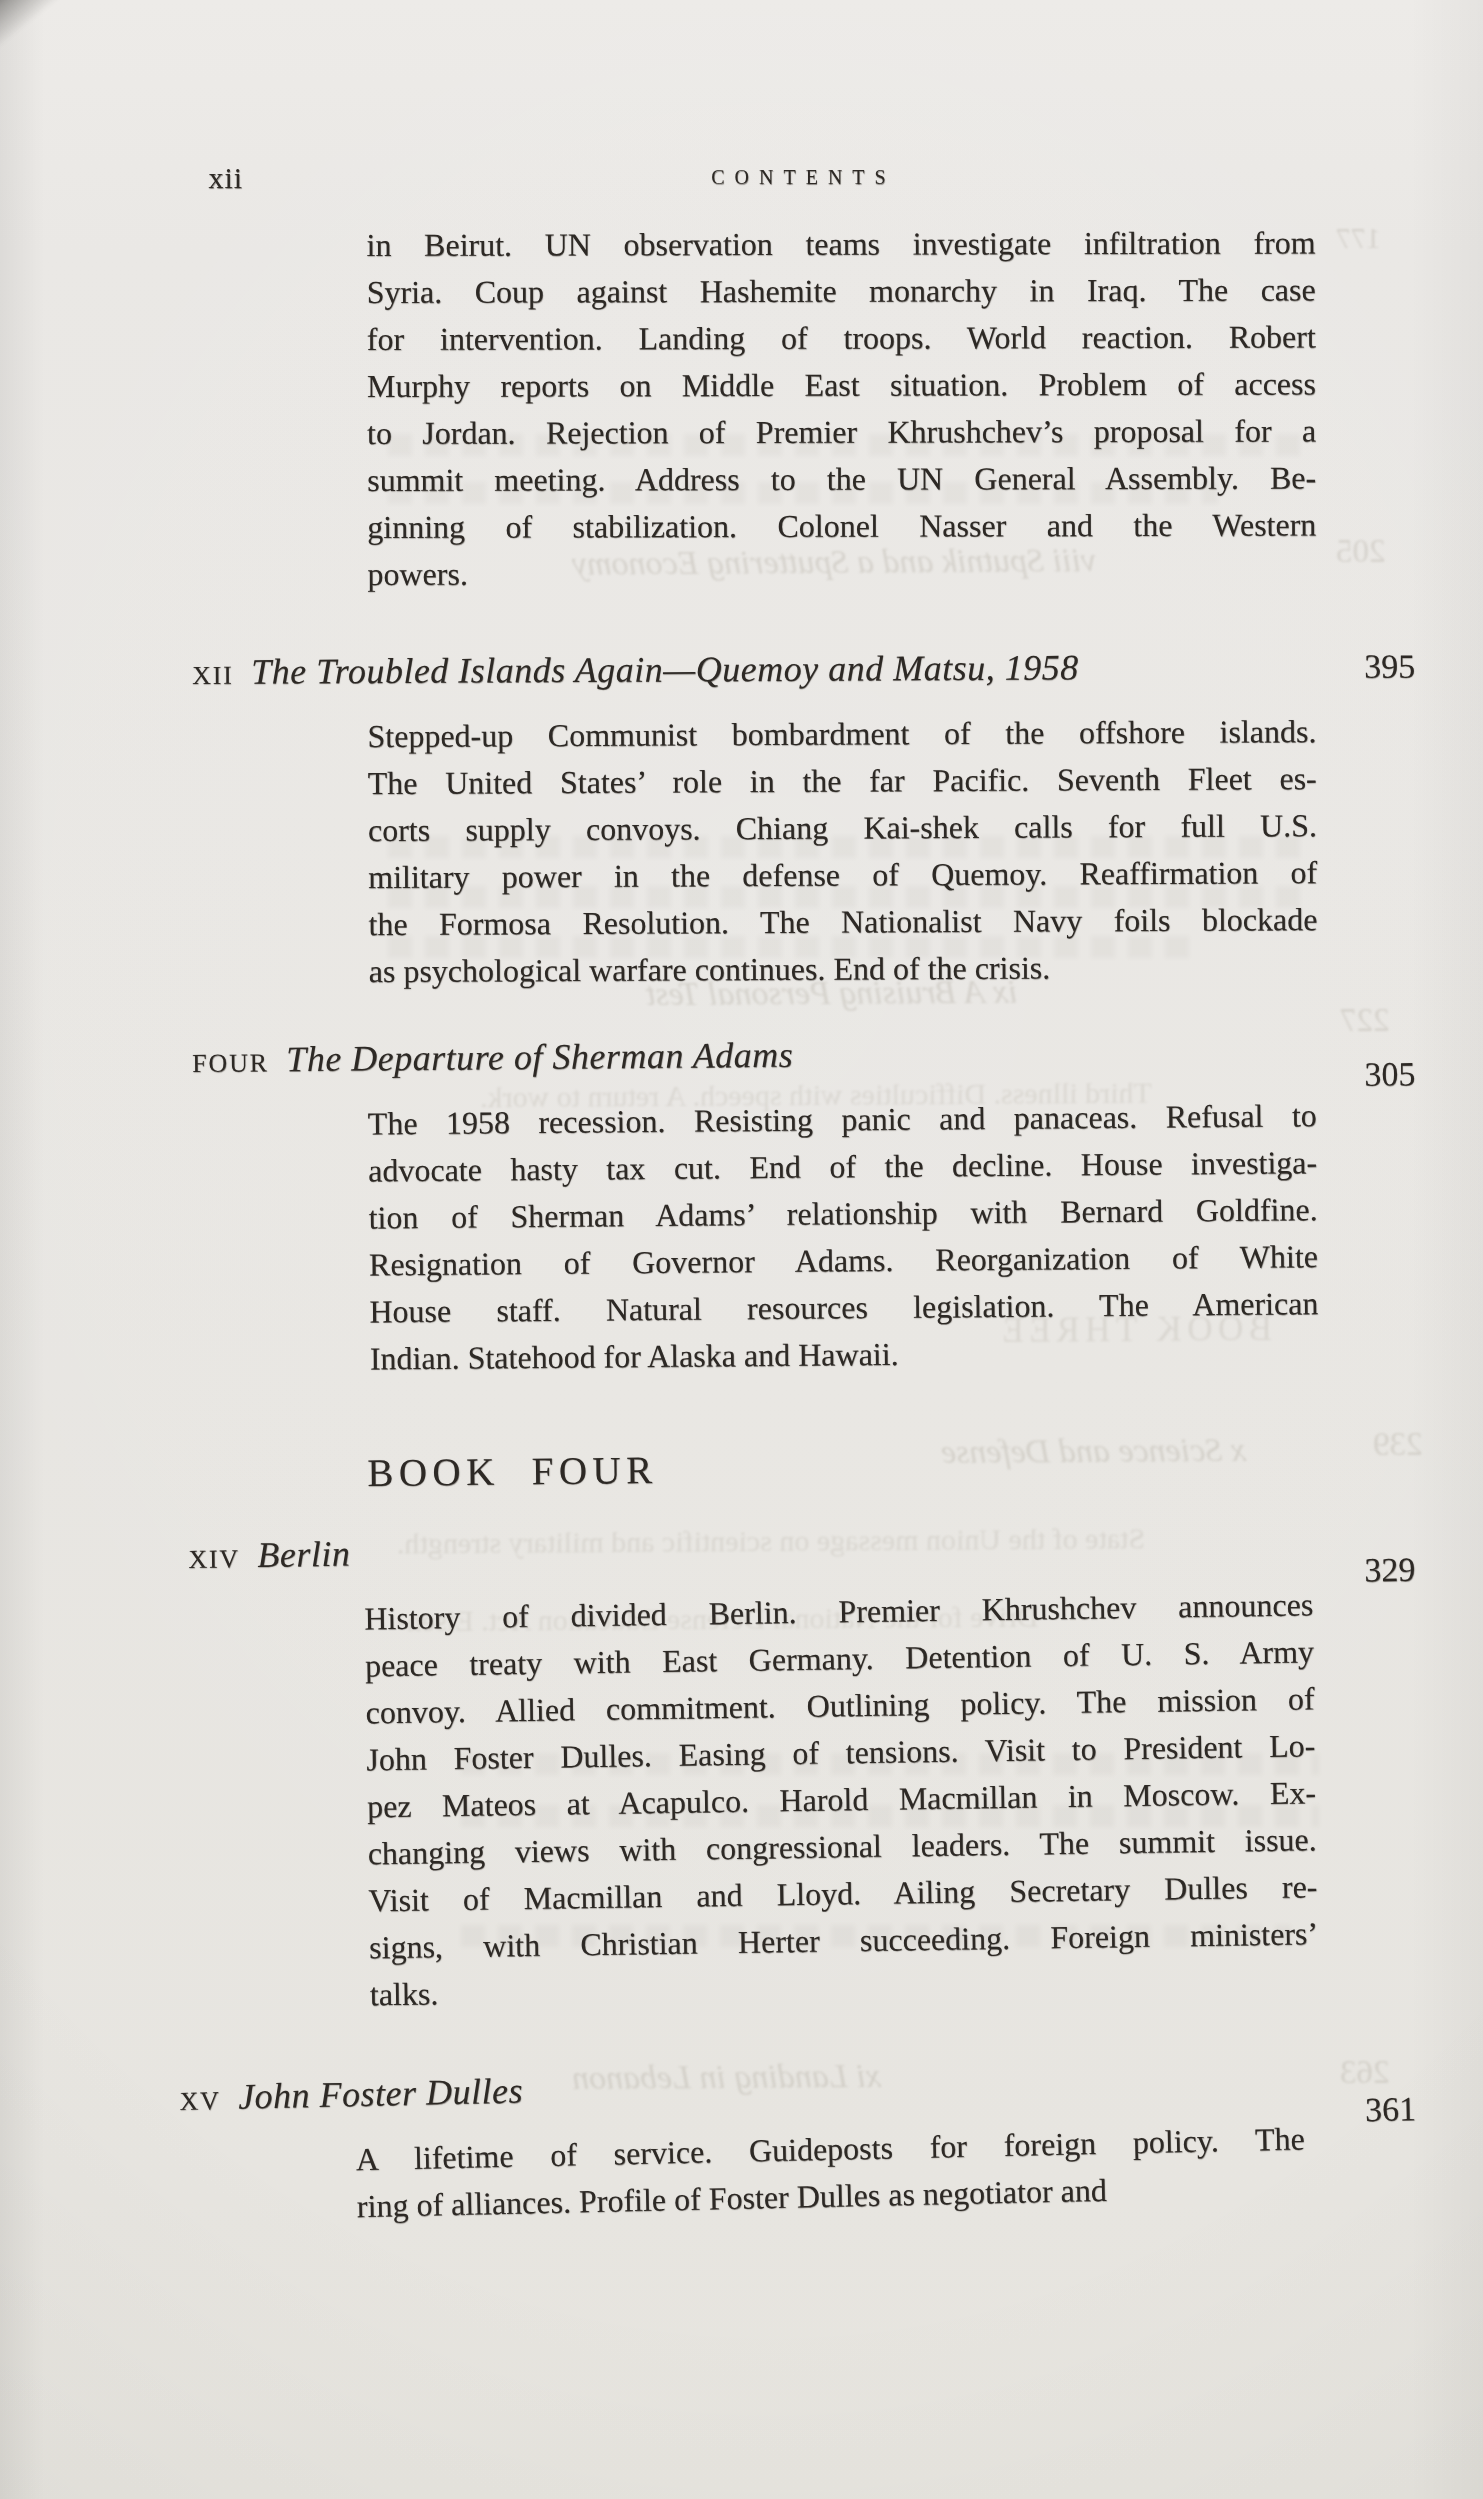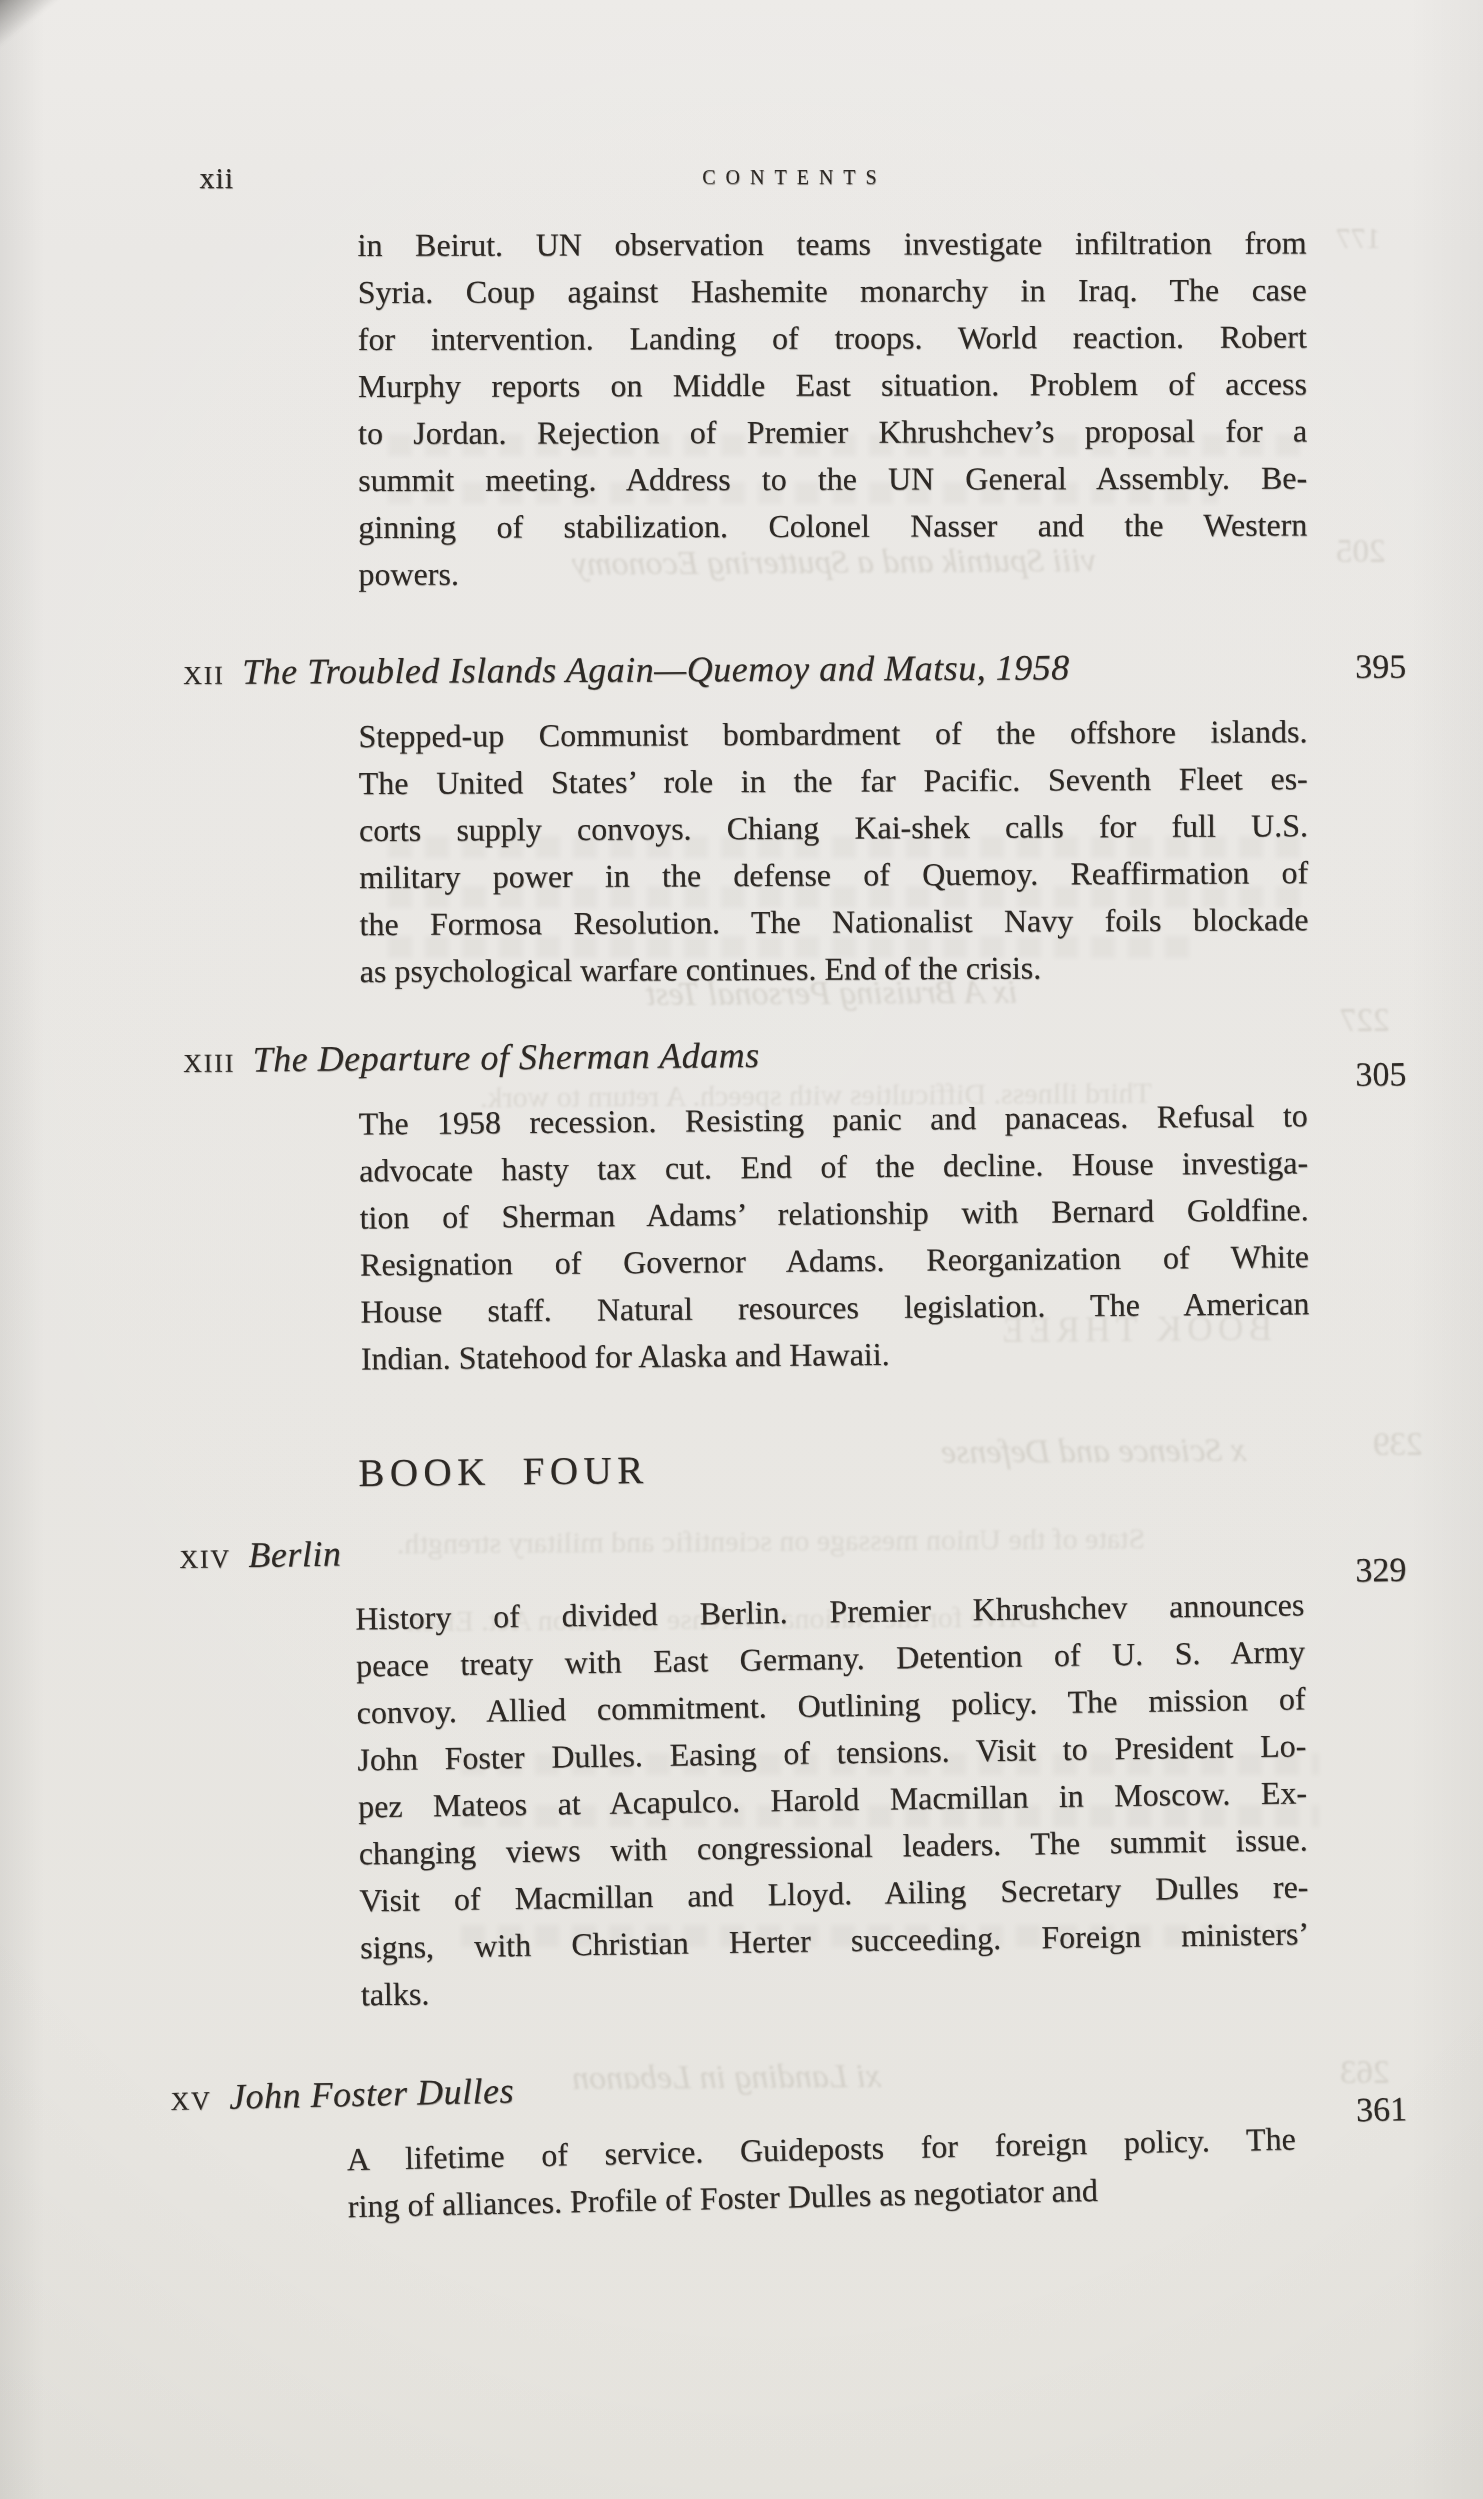--- a/index.html
+++ b/index.html
@@ -19,21 +19,21 @@
   }
   
   .corner-shadow {
     position: absolute; left: -26px; top: -20px; width: 102px; height: 102px;
     background: linear-gradient(135deg, rgba(40,39,37,0.9) 0%, rgba(40,39,37,0.35) 26%, rgba(40,39,37,0) 48%);
     transform: rotate(6deg);
     filter: blur(1.8px);
   }
 
   .content {
-    position: absolute; left: 183px; top: 157px; width: 1223px;
+    position: absolute; left: 192px; top: 157px; width: 1223px;
     color: #2d2925;
     text-shadow: 0.4px 0.6px 0.9px rgba(45,40,34,0.55);
   }
 
   .pagehead { position: relative; height: 41px; line-height: 41px; }
   .folio { position: absolute; left: 16.6px; font-size: 30px; letter-spacing: 0.9px; }
   .running-head {
     position: absolute; left: 0; right: 0; text-align: center;
     font-size: 20px; letter-spacing: 10px; word-spacing: 1.8px;
   }
@@ -168,21 +168,21 @@
           <div class="tline">The United States’ role in the far Pacific. Seventh Fleet es-</div>
           <div class="tline">corts supply convoys. Chiang Kai-shek calls for full U.S.</div>
           <div class="tline">military power in the defense of Quemoy. Reaffirmation of</div>
           <div class="tline">the Formosa Resolution. The Nationalist Navy foils blockade</div>
           <div class="tline">as psychological warfare continues. End of the crisis.</div>
         </div>
     </section>
 
     <section class="entry entry-13">
       <div class="hrow">
-        <span class="hnum">XIII</span>
+        <span class="hnum">FOUR</span>
         <span class="htitle">The Departure of Sherman Adams</span>
         <span class="hpage">305</span>
       </div>
       <div class="para">
           <div class="tline">The 1958 recession. Resisting panic and panaceas. Refusal to</div>
           <div class="tline">advocate hasty tax cut. End of the decline. House investiga-</div>
           <div class="tline">tion of Sherman Adams’ relationship with Bernard Goldfine.</div>
           <div class="tline">Resignation of Governor Adams. Reorganization of White</div>
           <div class="tline">House staff. Natural resources legislation. The American</div>
           <div class="tline">Indian. Statehood for Alaska and Hawaii.</div>

